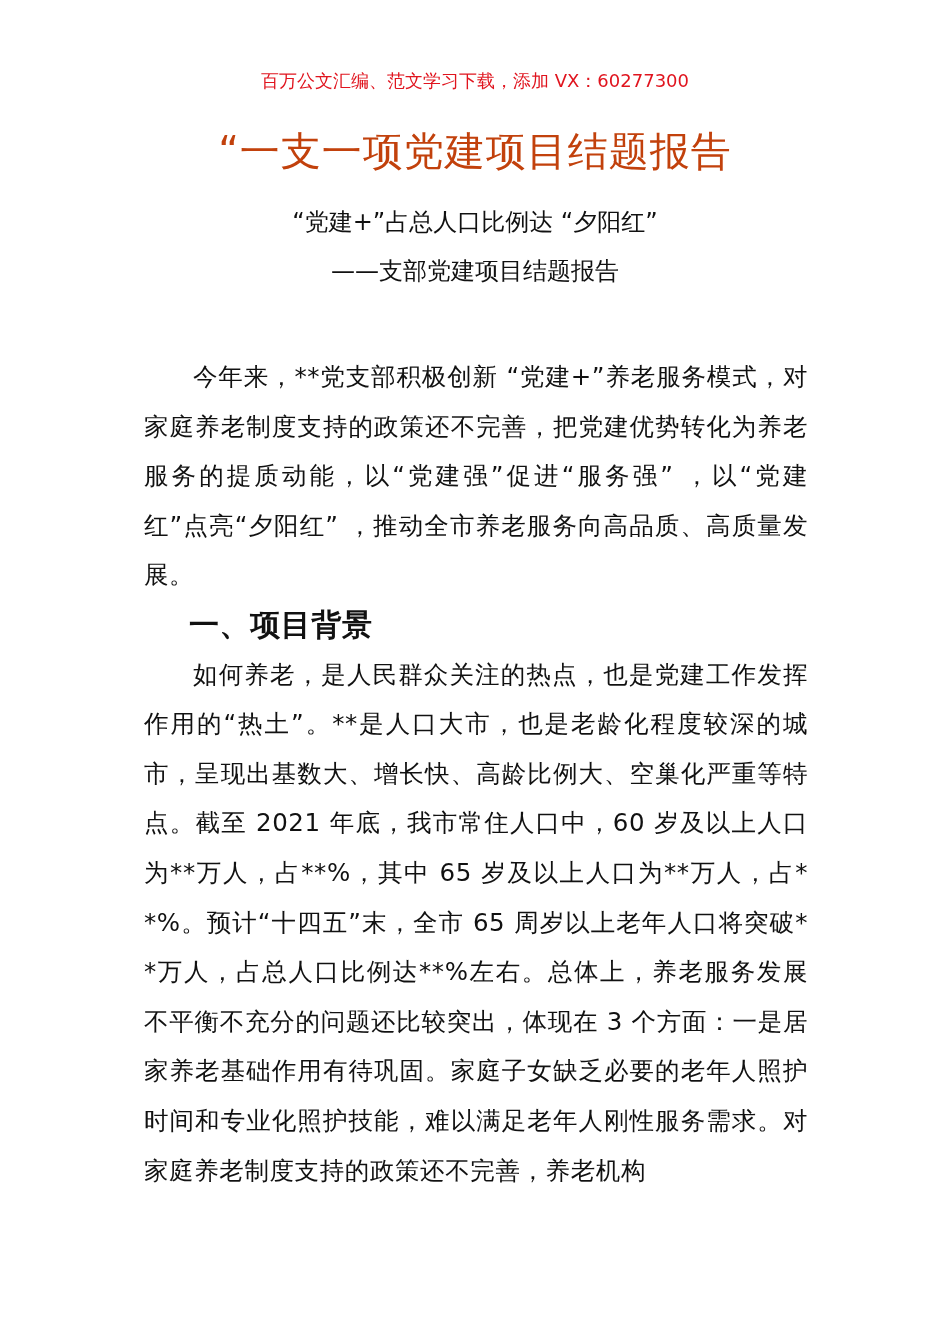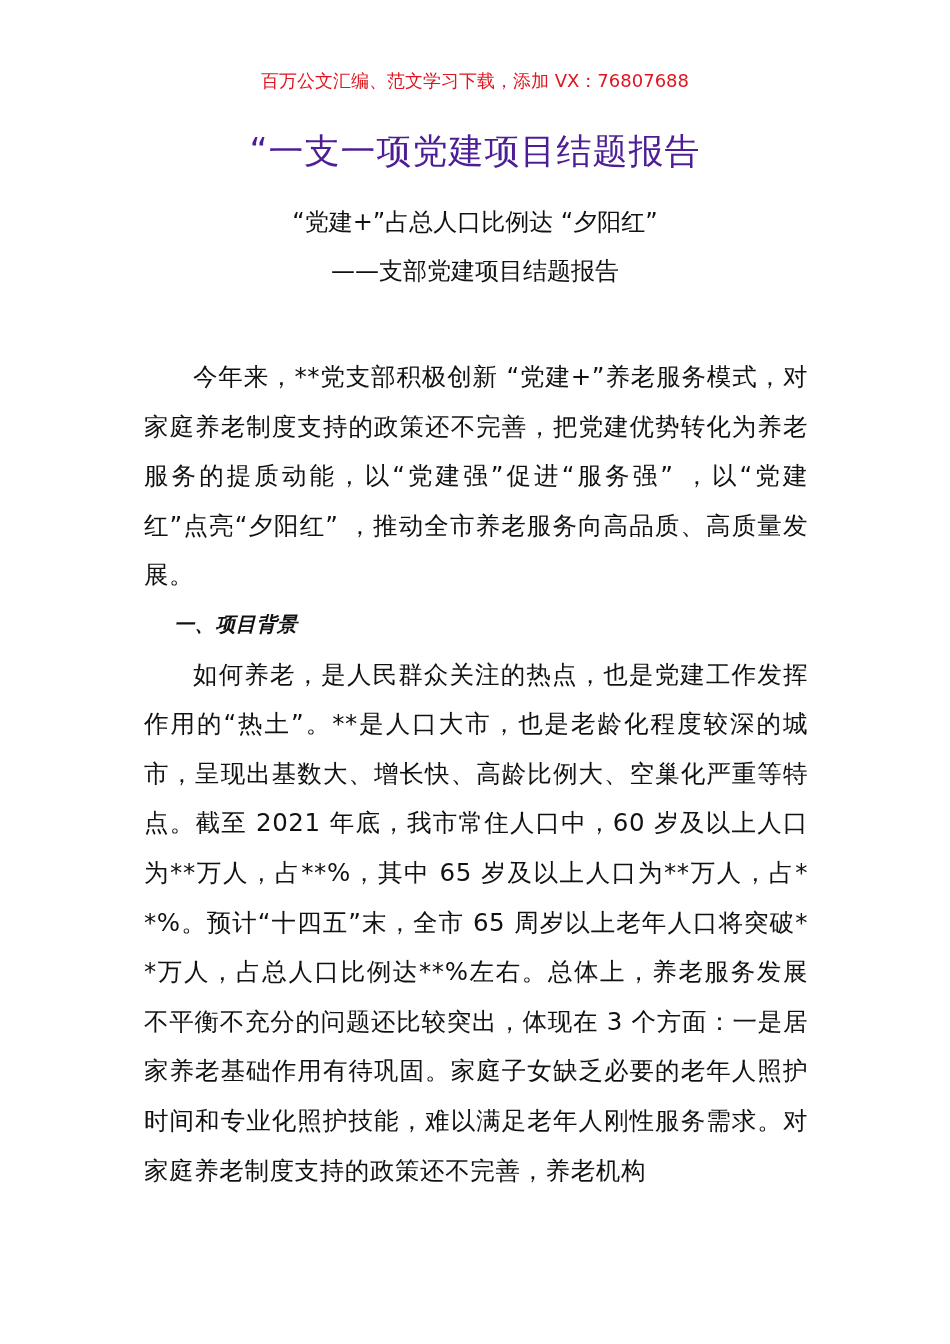--- a/index.html
+++ b/index.html
@@ -8,46 +8,46 @@
     font-family: "DejaVu Sans", "Liberation Sans", sans-serif;
     color: #111111;
   }
   .watermark {
     position: absolute; top: 68px; left: 0; width: 950px;
     text-align: center; font-size: 18px; color: #e0141e;
     letter-spacing: 0px; line-height: 26px;
   }
   .title {
     position: absolute; top: 126px; left: 0; width: 950px;
-    text-align: center; font-size: 35px; line-height: 50px; color: #4c1d95;
+    text-align: center; font-size: 40px; line-height: 50px; color: #c2410c;
     letter-spacing: 1px;
   }
   .subtitle {
     position: absolute; left: 0; width: 950px; text-align: center;
     font-size: 24px; line-height: 36px; color: #111;
   }
   .subtitle.s1 { top: 204px; }
   .subtitle.s2 { top: 253px; }
   .body-text {
     position: absolute; left: 144px; top: 352px; width: 664px;
   }
   .para {
     margin: 0; font-size: 24.5px; line-height: 49.6px;
     text-align: justify; text-align-last: left;
     letter-spacing: 0.6px; text-indent: 2em; word-break: break-all;
   }
   .heading {
-    margin: 0; font-size: 20px; line-height: 49.6px; font-weight: bold;
-    text-indent: 1.5em; letter-spacing: 0.6px; font-style: italic;
+    margin: 0; font-size: 30px; line-height: 49.6px; font-weight: bold;
+    text-indent: 1.5em; letter-spacing: 0.6px;
   }
 </style>
 </head>
 <body>
 
-<div class="watermark">百万公文汇编、范文学习下载，添加 VX：76807688</div>
+<div class="watermark">百万公文汇编、范文学习下载，添加 VX：60277300</div>
 
 <div class="title">“一支一项党建项目结题报告</div>
 
 <div class="subtitle s1">“党建+”占总人口比例达 “夕阳红”</div>
 <div class="subtitle s2">——支部党建项目结题报告</div>
 
 <div class="body-text">
   <p class="para">今年来，**党支部积极创新 “党建+”养老服务模式，对家庭养老制度支持的政策还不完善，把党建优势转化为养老服务的提质动能，以“党建强”促进“服务强” ，以“党建红”点亮“夕阳红” ，推动全市养老服务向高品质、高质量发展。</p>
   <p class="heading">一、项目背景</p>
   <p class="para">如何养老，是人民群众关注的热点，也是党建工作发挥作用的“热土”。**是人口大市，也是老龄化程度较深的城市，呈现出基数大、增长快、高龄比例大、空巢化严重等特点。截至 2021 年底，我市常住人口中，60 岁及以上人口为**万人，占**%，其中 65 岁及以上人口为**万人，占**%。预计“十四五”末，全市 65 周岁以上老年人口将突破**万人，占总人口比例达**%左右。总体上，养老服务发展不平衡不充分的问题还比较突出，体现在 3 个方面：一是居家养老基础作用有待巩固。家庭子女缺乏必要的老年人照护时间和专业化照护技能，难以满足老年人刚性服务需求。对家庭养老制度支持的政策还不完善，养老机构</p>

